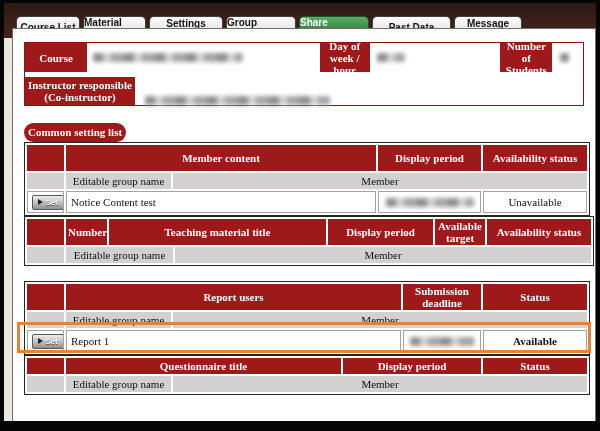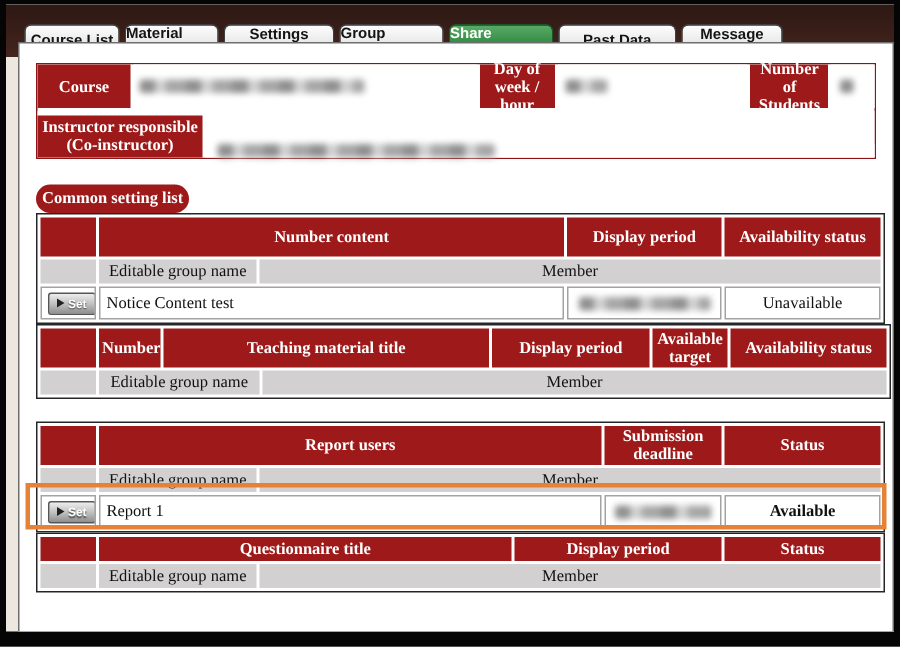--- a/index.html
+++ b/index.html
@@ -158,21 +158,21 @@
       <colgroup>
           <col style="width:37px">
           <col style="width:105px">
           <col style="width:203px">
           <col style="width:103px">
           <col style="width:104px">
         </colgroup>
       <tbody>
           <tr>
         <td class="hd hd-tall"></td>
-        <td class="hd" colspan="2">Number content</td>
+        <td class="hd" colspan="2">Member content</td>
         <td class="hd">Display period</td>
         <td class="hd">Availability status</td>
       </tr>
       <tr>
         <td class="gray gr"></td>
         <td class="gray">Editable group name</td>
         <td class="gray" colspan="3">Member</td>
       </tr>
       <tr>
         <td class="data dr" style="text-align:center">

